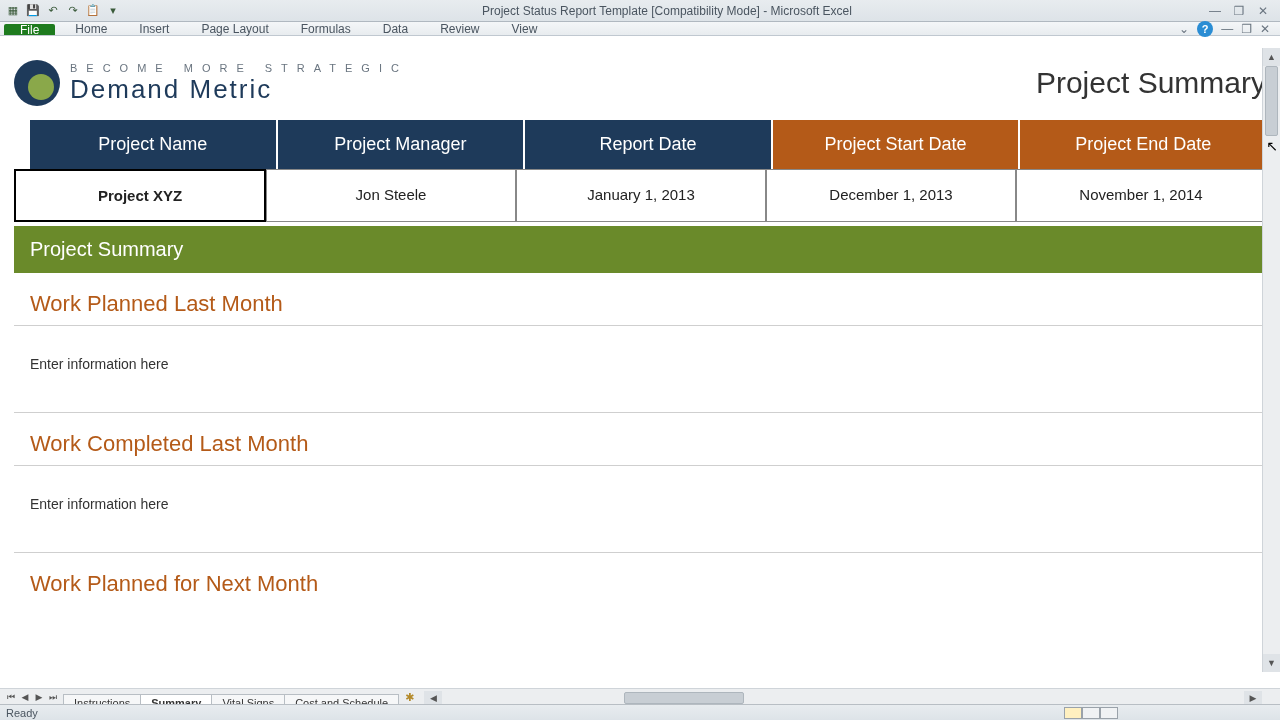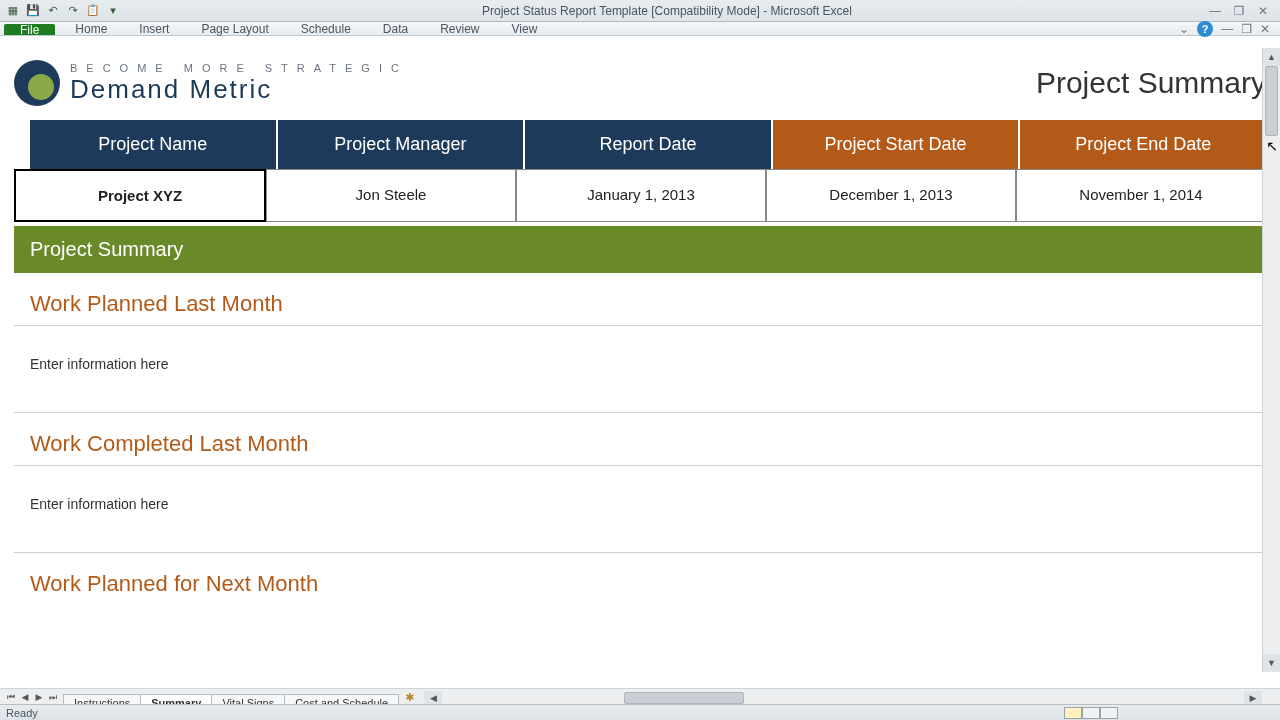--- a/index.html
+++ b/index.html
@@ -100,21 +100,21 @@
     <span>❐</span>
     <span>✕</span>
   </div>
 </div>
 
 <div class="ribbon">
   <div class="file-tab">File</div>
   <div class="ribbon-tab">Home</div>
   <div class="ribbon-tab">Insert</div>
   <div class="ribbon-tab">Page Layout</div>
-  <div class="ribbon-tab">Schedule</div>
+  <div class="ribbon-tab">Formulas</div>
   <div class="ribbon-tab">Data</div>
   <div class="ribbon-tab">Review</div>
   <div class="ribbon-tab">View</div>
   <div class="ribbon-right">
     <span>⌄</span>
     <span class="help-icon">?</span>
     <span>—</span>
     <span>❐</span>
     <span>✕</span>
   </div>

